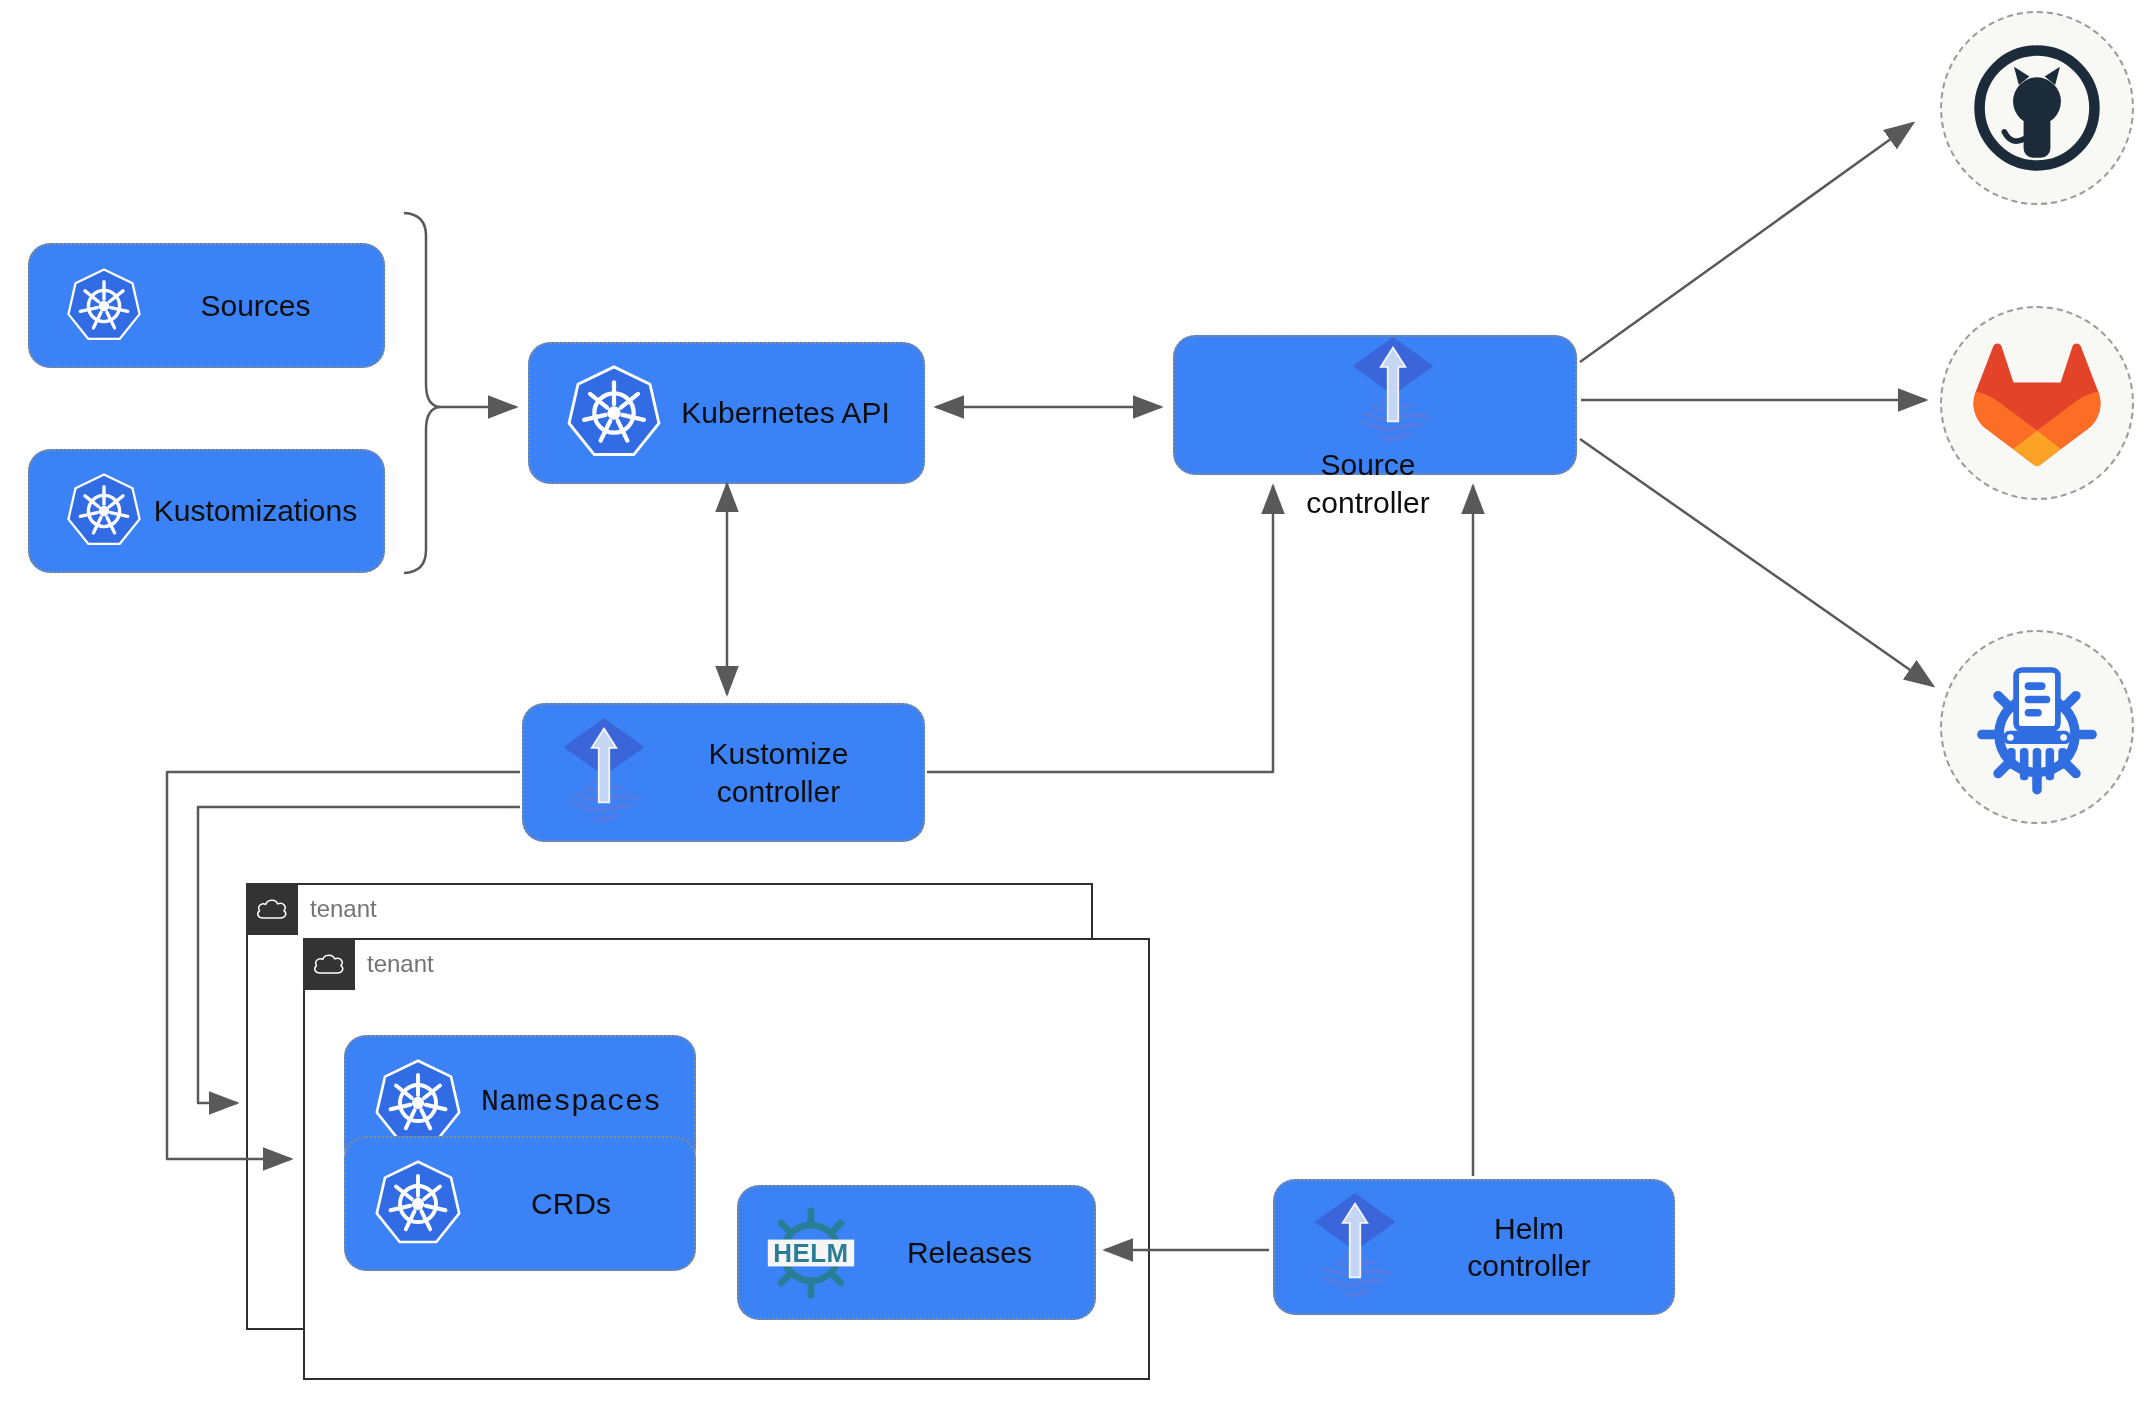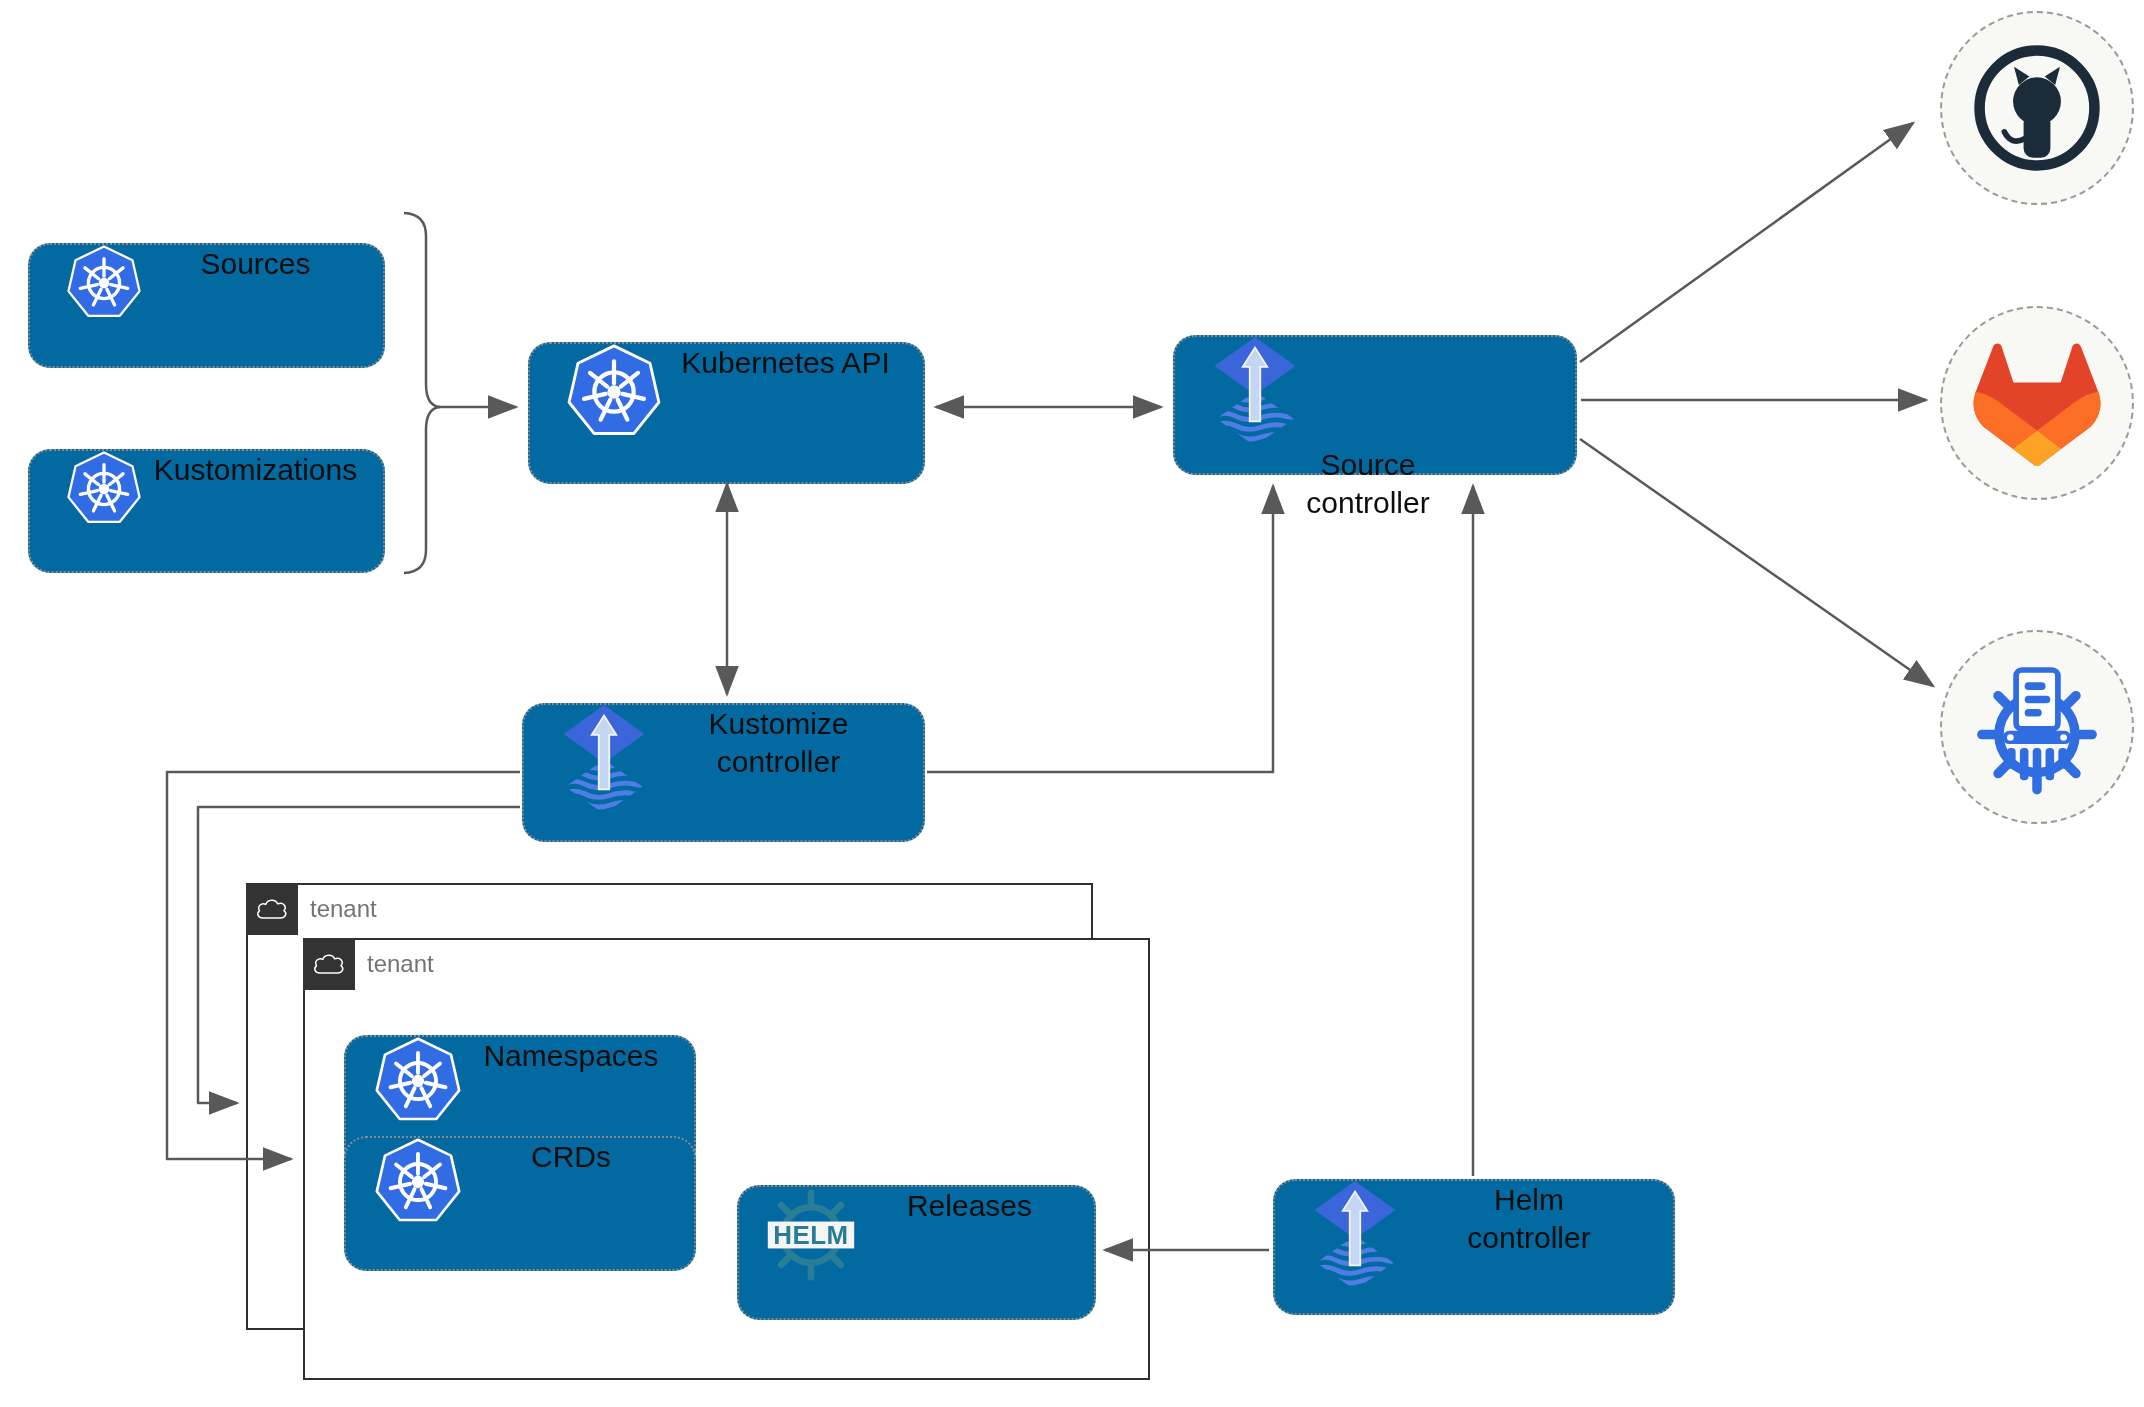--- a/index.html
+++ b/index.html
@@ -1,19 +1,19 @@
 <!DOCTYPE html>
 <html><head>
 <meta charset="utf-8">
 <style>
   html,body{margin:0;padding:0;background:#fff;}
   .canvas{position:relative;width:2144px;height:1407px;background:#ffffff;overflow:hidden;
           font-family:"Liberation Sans","DejaVu Sans",sans-serif;}
   
-  .node{position:absolute;display:flex;background:#0369a1;
+  .node{position:absolute;display:flex;align-items:center;background:#3b82f6;
         border:2px dotted #8a8a8a;border-radius:22px;box-sizing:border-box;z-index:4;}
   .node .icon{flex:0 0 auto;margin-left:36px;}
   .node .node-label{flex:1 1 auto;text-align:center;font-size:30px;color:#0d0d0d;
         white-space:pre-line;line-height:1.25;margin-right:14px;}
   
   .tenant{position:absolute;background:#ffffff;border:2px solid #2f2f2f;box-sizing:border-box;}
   .tenant-tab{position:absolute;top:-2px;left:-2px;width:52px;height:52px;background:#333333;
         display:flex;align-items:center;justify-content:center;}
   .tenant-name{position:absolute;top:-2px;left:62px;height:52px;display:flex;align-items:center;
         font-size:24px;color:#737373;}
@@ -186,21 +186,21 @@
   </div>
 
   <div class="node" style="left:1273px;top:1179px;width:402px;height:136px;">
     <svg class="icon" width="88" height="109">
         <use href="#sym-flux"></use>
       </svg>
     <div class="node-label">Helm
 controller</div>
   </div>
 
-  <div class="node" style="left:344px;top:1035px;width:352px;height:135px;z-index:6;">
+  <div class="node" style="left:344px;top:1035px;width:352px;height:135px;z-index:6;font-family:Liberation Mono, monospace;">
     <svg class="icon" width="88" height="88" style="margin-left:28px">
         <use href="#sym-k8s"></use>
       </svg>
     <div class="node-label">Namespaces</div>
   </div>
 
 
   <div class="node" style="left:344px;top:1136px;width:352px;height:135px;z-index:6;">
     <svg class="icon" width="88" height="88" style="margin-left:28px">
         <use href="#sym-k8s"></use>

